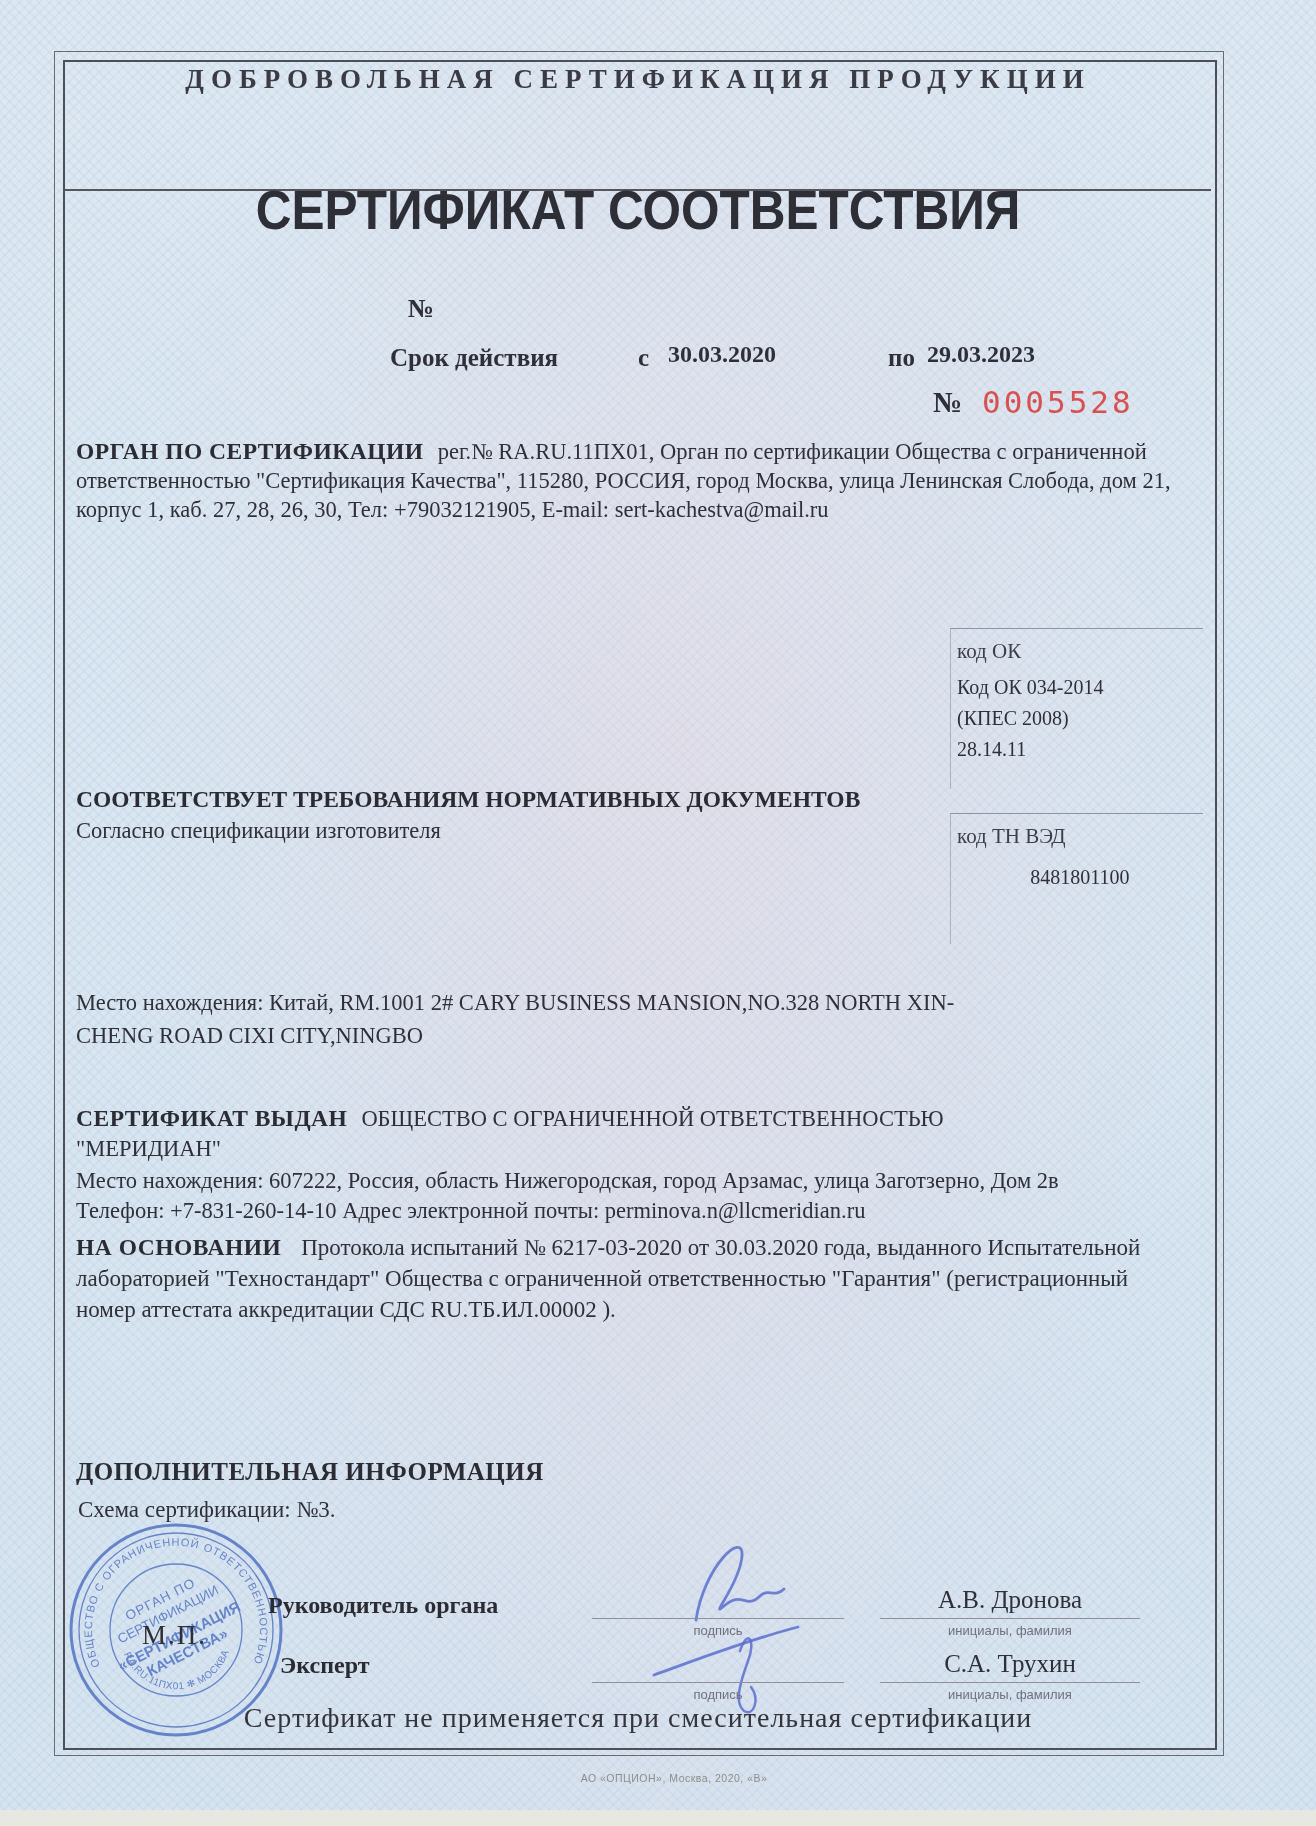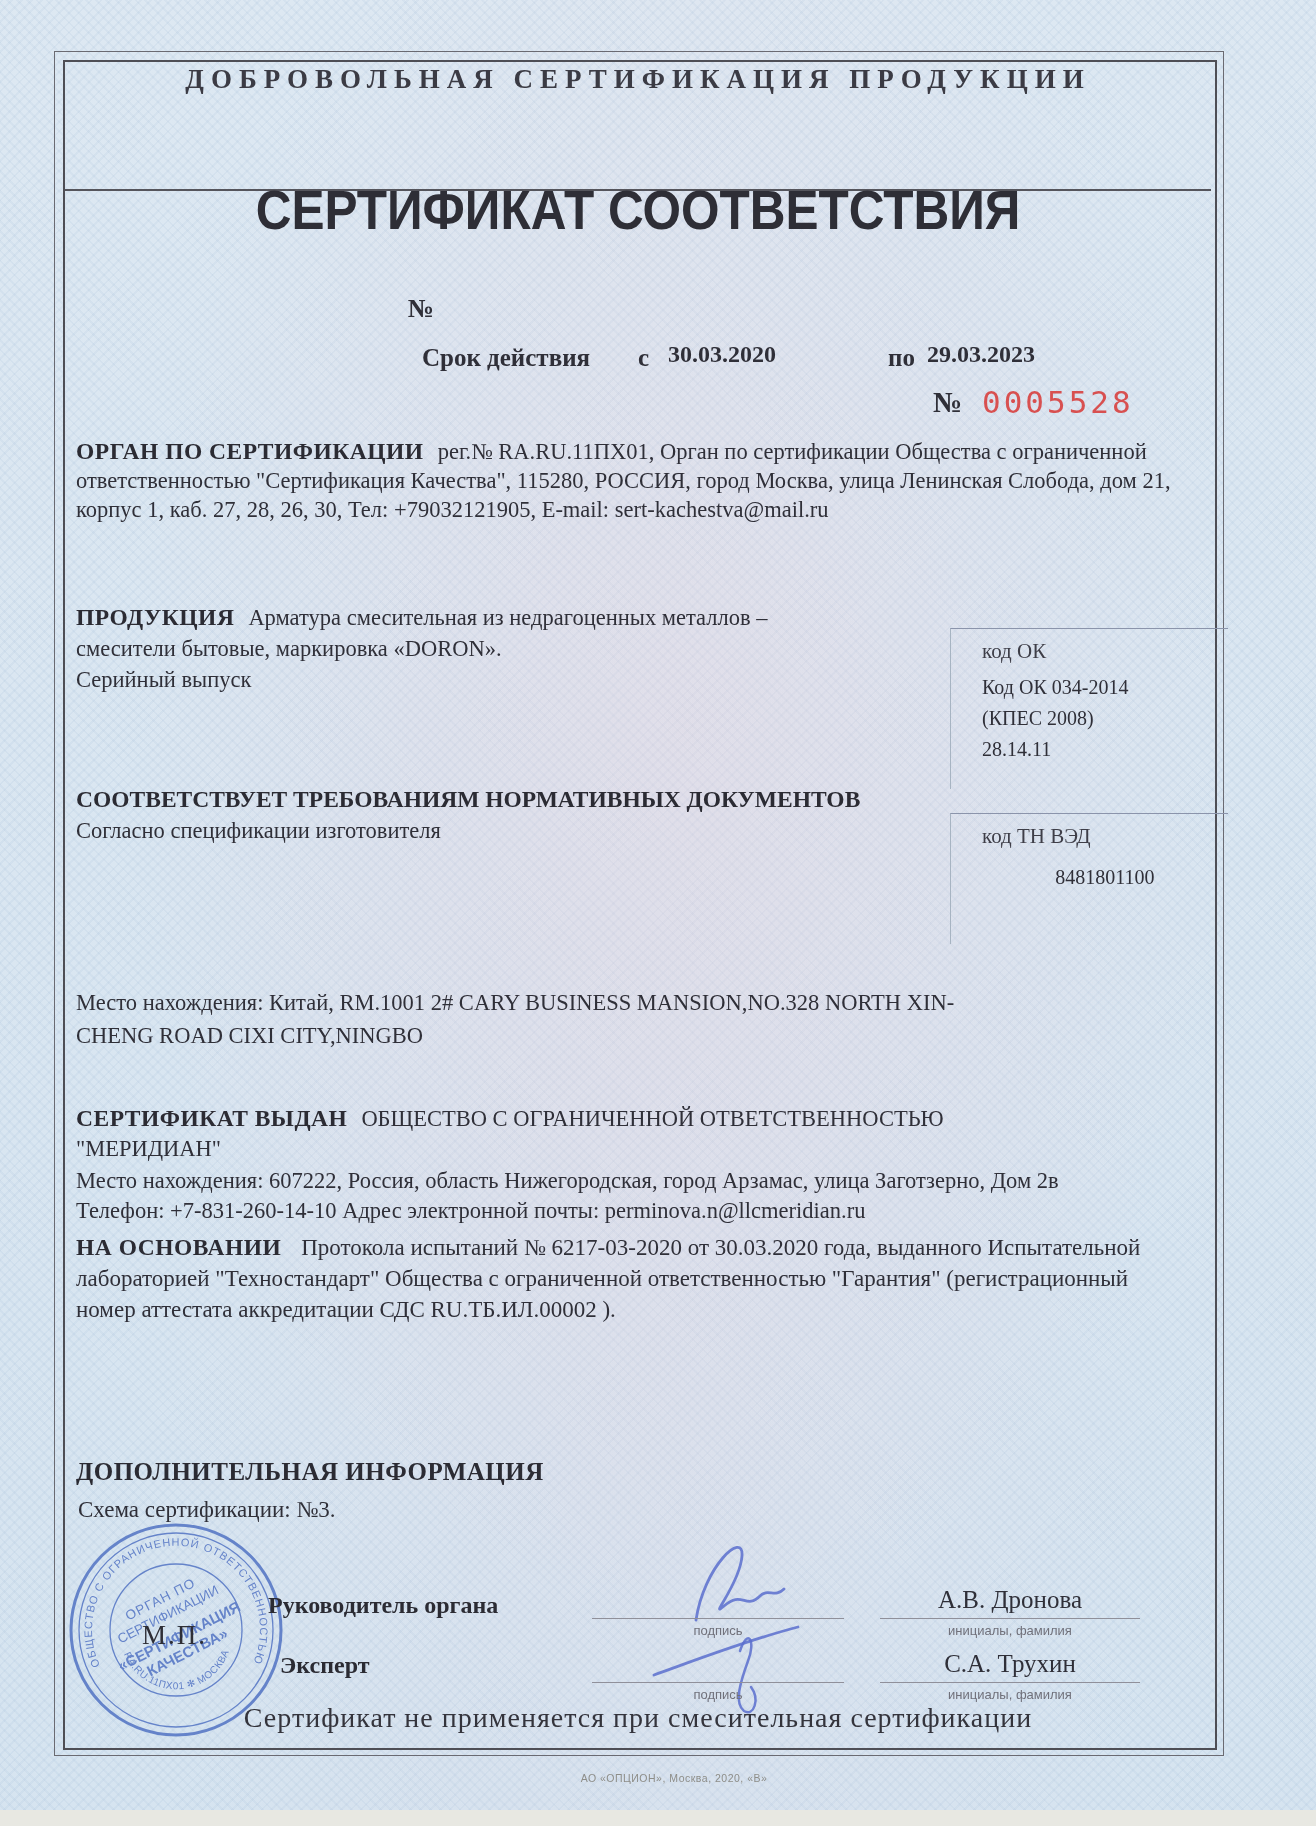--- a/index.html
+++ b/index.html
@@ -15,21 +15,21 @@
   .serif{font-family:"Liberation Serif", serif;}
   .b{font-weight:bold;}
   .frame-outer{border:1px solid #6a6a72;}
   .frame-inner{border:2px solid #4e4e55;}
   .hdr-band{font-family:"Liberation Serif",serif;font-weight:bold;font-size:27px;
     letter-spacing:7px;color:#3b3b44;text-align:center;}
   .doc-title{font-family:"Liberation Sans",sans-serif;font-weight:bold;font-size:55px;
     color:#2e2e36;text-align:center;transform:scaleX(0.90);letter-spacing:0px;}
   .h-sec{font-weight:bold;font-size:23.5px;letter-spacing:0.5px;margin-right:14px;color:#2b2b33;}
   .body-t{font-size:22.5px;line-height:29px;color:#2f2f38;}
-  .code-box{border-top:1px solid #8b94ab;border-left:1px solid #a7b4c2;padding:10px 0 0 31px;}
+  .code-box{border-top:1px solid #8b94ab;border-left:1px solid #a7b4c2;padding:10px 0 0 6px;}
   .code-label{font-size:21px;color:#3e3e48;}
   .code-val{font-size:20px;line-height:31px;color:#2f2f38;}
   .sigline{border-top:1.5px solid #90909a;height:0;}
   .cap{font-family:"Liberation Sans",sans-serif;font-size:13px;color:#70707a;text-align:center;}
   .name{font-size:25px;text-align:center;color:#2f2f38;}
   .role{font-weight:bold;font-size:24px;color:#2b2b33;}
   .red-no{font-family:"DejaVu Sans Mono",monospace;font-size:31px;letter-spacing:3px;color:#d85050;}
   .disclaimer{font-size:28px;letter-spacing:1px;text-align:center;color:#34343c;}
   .fineprint{font-family:"Liberation Sans",sans-serif;font-size:10.5px;color:#8d8d88;
     text-align:center;letter-spacing:0.5px;margin-left:16px;}
@@ -43,40 +43,33 @@
   <div class="abs frame-outer" style="left:54px;top:51px;width:1168px;height:1703px;"></div>
   <div class="abs frame-inner" style="left:63px;top:60px;width:1150px;height:1686px;"></div>
   <div class="abs" style="left:65px;top:189px;width:1146px;border-top:2px solid #55555c;"></div>
 
   <div class="abs hdr-band" style="left:63px;top:64px;width:1150px;">ДОБРОВОЛЬНАЯ СЕРТИФИКАЦИЯ ПРОДУКЦИИ</div>
 
   <div class="abs doc-title" style="left:63px;top:178px;width:1150px;">СЕРТИФИКАТ СООТВЕТСТВИЯ</div>
 
   <span class="abs serif b" style="left:408px;top:294px;font-size:26px;">№</span>
 
-  <span class="abs serif b" style="left:422px;top:344px;font-size:25px;">Срок действия</span>
+  <span class="abs serif b" style="left:390px;top:344px;font-size:25px;">Срок действия</span>
   <span class="abs serif b" style="left:638px;top:344px;font-size:25px;">с</span>
   <span class="abs serif b" style="left:668px;top:341px;font-size:24px;">30.03.2020</span>
   <span class="abs serif b" style="left:888px;top:344px;font-size:25px;">по</span>
   <span class="abs serif b" style="left:927px;top:341px;font-size:24px;">29.03.2023</span>
 
   <span class="abs serif b" style="left:933px;top:386px;font-size:29px;">№</span>
   <span class="abs red-no" style="left:982px;top:384px;">0005528</span>
 
   <div class="abs body-t" style="left:76px;top:437px;width:1102px;">
     <span class="h-sec">ОРГАН ПО СЕРТИФИКАЦИИ</span><span>рег.№ RA.RU.11ПХ01, Орган по сертификации Общества с ограниченной ответственностью "Сертификация Качества", 115280, РОССИЯ, город Москва, улица Ленинская Слобода, дом 21, корпус 1, каб. 27, 28, 26, 30, Тел: +79032121905, E-mail: sert-kachestva@mail.ru</span>
   </div>
 
-  <div class="abs body-t" style="left:76px;top:602px;width:800px;line-height:31px;">
-    <div>
-      <span class="h-sec">ПРОДУКЦИЯ</span><span>Арматура смесительная из недрагоценных металлов –</span>
-    </div>
-    <div>смесители бытовые, маркировка «DORON».</div>
-    <div>Серийный выпуск</div>
-  </div>
 
   <div class="abs code-box" style="left:950px;top:628px;width:246px;height:150px;">
     <div class="code-label">код ОК</div>
     <div class="code-val" style="margin-top:8px;">Код ОК 034-2014</div>
     <div class="code-val">(КПЕС 2008)</div>
     <div class="code-val">28.14.11</div>
   </div>
 
   <div class="abs" style="left:76px;top:786px;width:880px;">
     <div class="h-sec" style="letter-spacing:0;">СООТВЕТСТВУЕТ ТРЕБОВАНИЯМ НОРМАТИВНЫХ ДОКУМЕНТОВ</div>

